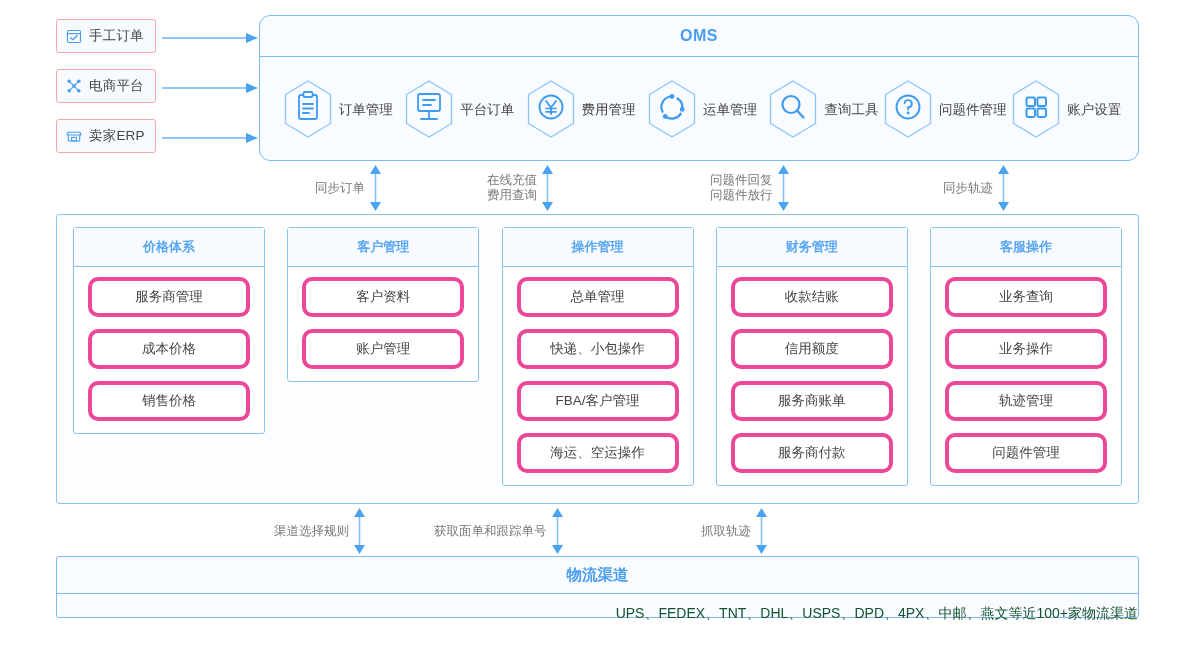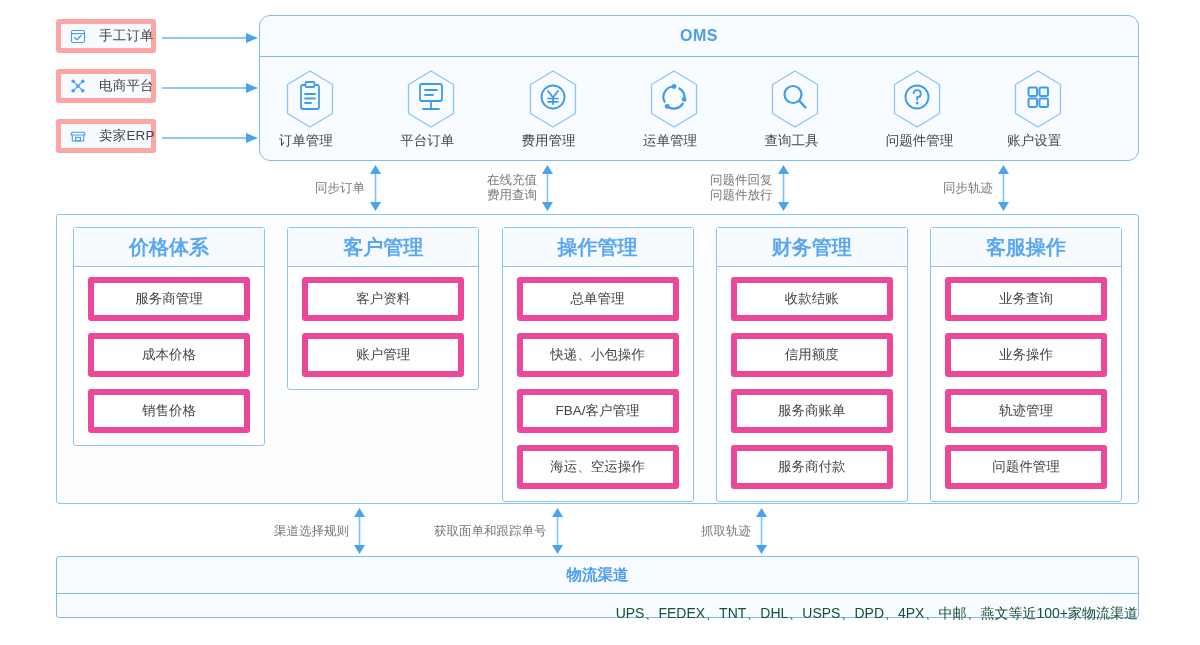--- a/index.html
+++ b/index.html
@@ -19,26 +19,26 @@
     position: absolute;
     inset: 0;
   }
 
   
   .src-box {
     position: absolute;
     left: 56px;
     width: 100px;
     height: 34px;
-    border: 5px solid #fca5a5;
+    border: 1px solid #fca5a5;
     border-radius: 3px;
     background: #f7fbff;
     display: flex;
     align-items: center;
-    gap: 13px;
+    gap: 7px;
     padding-left: 9px;
     box-sizing: border-box;
   }
   .src-box .label {
     font-size: 13.5px;
     color: #444;
     white-space: nowrap;
     letter-spacing: .2px;
   }
   .src-icon { width: 16px; height: 16px; display:block; flex: 0 0 16px; }
@@ -83,21 +83,22 @@
   .oms-items {
     display: flex;
     height: 104px;
     align-items: center;
     justify-content: space-around;
     padding: 0 14px;
     box-sizing: border-box;
   }
   .oms-item {
     display: flex;
-    flex-direction: column;
+    flex-direction: row;
+    align-items: center;
     justify-content: center;
     width: 112px;
   }
   .hex-wrap { width: 62px; height: 62px; position: relative; }
   .oms-item .cap {
     margin-top: 2px;
     font-size: 13.5px;
     color: #444;
     white-space: nowrap;
   }
@@ -147,31 +148,31 @@
     background: #ffffff;
     box-sizing: border-box;
     align-self: flex-start;
   }
   .col-head {
     height: 38px;
     line-height: 38px;
     text-align: center;
     color: #59a7f2;
     font-weight: bold;
-    font-size: 20px;
+    font-size: 13px;
     border-bottom: 1px solid #8cc4f8;
     background: #f7fbff;
   }
   .col-body { padding: 10px 14px 12px 14px; }
   .cell {
     height: 32px;
     line-height: 32px;
     text-align: center;
-    border: 6px solid #ec4899;
-    border-radius: 3px;
+    border: 4px solid #ec4899;
+    border-radius: 10px;
     background: #fff;
     font-size: 13.5px;
     color: #444;
     margin-bottom: 12px;
     white-space: nowrap;
   }
   .cell:last-child { margin-bottom: 0; }
 
   
   .vband2 {

